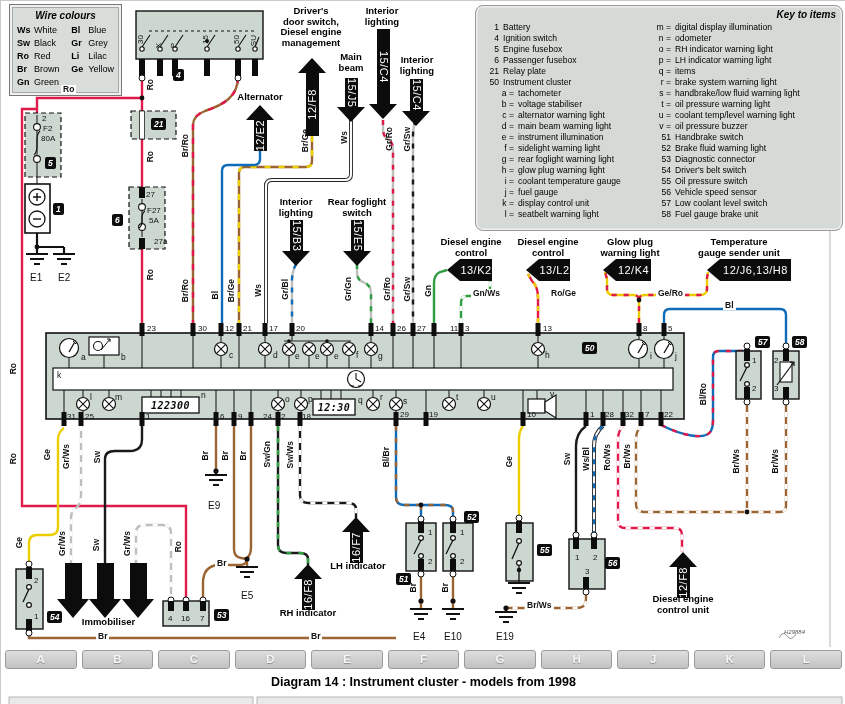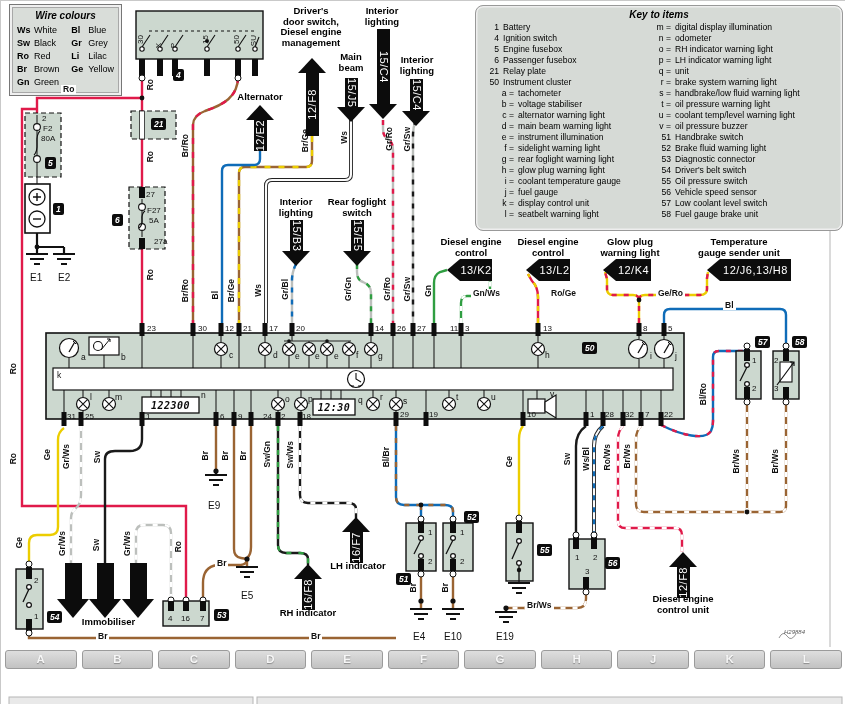--- a/index.html
+++ b/index.html
@@ -29,21 +29,21 @@
   .code{color:#fff;font-size:11px;font-weight:normal;line-height:1;letter-spacing:.5px;white-space:nowrap}
   .up .code,.dn .code{writing-mode:vertical-rl}
   .up .code{transform:rotate(180deg)}
   .legend{position:absolute;left:8px;top:3px;width:113px;height:92px;background:#d9ddd9;border:1px solid #777;box-shadow:inset 0 0 0 2px #f0f0f0,inset 0 0 0 3px #a8a8a8;padding:3px 0 0 0;box-sizing:border-box}
   .legend .lt{text-align:center;font-weight:bold;font-style:italic;font-size:10px;margin:2px 0 3px}
   .legend .cols{display:flex;padding:0 7px;font-size:9px}
   .legend .c1{width:58px}.legend .c2{flex:1}
   .legend .row{display:flex;line-height:1.45}
   .legend .ab{font-weight:bold;width:17px}
   .keybox{position:absolute;left:474px;top:4px;width:368px;height:226px;background:#d6dad6;border:1px solid #999;border-radius:8px;box-shadow:inset 0 0 0 1.5px #eee;padding:3px 6px;box-sizing:border-box}
-  .keybox .kt{text-align:center;font-weight:bold;font-style:italic;font-size:10px;margin-bottom:2px}
+  .keybox .kt{text-align:right;font-weight:bold;font-style:italic;font-size:10px;margin-bottom:2px}
   .keybox .cols{display:flex;font-size:8.6px;line-height:1.28}
   .keybox .kcol1{width:172px}.keybox .kcol2{flex:1}
   .krow{display:flex}
   .krow .kid{width:17px;text-align:right;margin-right:4px;flex:none;white-space:nowrap}
   .krow.sub{margin-left:12px}
   .krow.sub .kid{width:20px}
   .tabs{position:absolute;left:4px;top:649px;width:837px;display:flex;gap:5px}
   .tab{flex:1;height:17px;background:linear-gradient(#dedede,#c2c2c2);border:1px solid #9b9b9b;border-radius:3px;color:#f6f6f6;font-weight:bold;font-size:11.5px;text-align:center;line-height:17px;text-shadow:0 1px 1px #8a8a8a}
   .title{position:absolute;left:0;top:674px;width:100%;text-align:center;font-weight:bold;font-size:12.5px;color:#000}
   .ref{position:absolute;left:783px;top:628px;font-size:6px;color:#555;font-style:italic}
@@ -522,21 +522,21 @@
           <div class="krow">
             <span class="kid">o =</span>
             <span>RH indicator warning light</span>
           </div>
           <div class="krow">
             <span class="kid">p =</span>
             <span>LH indicator warning light</span>
           </div>
           <div class="krow">
             <span class="kid">q =</span>
-            <span>unit</span>
+            <span>items</span>
           </div>
           <div class="krow">
             <span class="kid">r =</span>
             <span>brake system warning light</span>
           </div>
           <div class="krow">
             <span class="kid">s =</span>
             <span>handbrake/low fluid warning light</span>
           </div>
           <div class="krow">
@@ -920,15 +920,16 @@
       <div class="tab">C</div>
       <div class="tab">D</div>
       <div class="tab">E</div>
       <div class="tab">F</div>
       <div class="tab">G</div>
       <div class="tab">H</div>
       <div class="tab">J</div>
       <div class="tab">K</div>
       <div class="tab">L</div>
     </div>
+<div class="title">Diagram 14 : Instrument cluster - models from 1998</div>
 <div class="ref">H29884</div>
 
 </div>
 
 </body></html>

